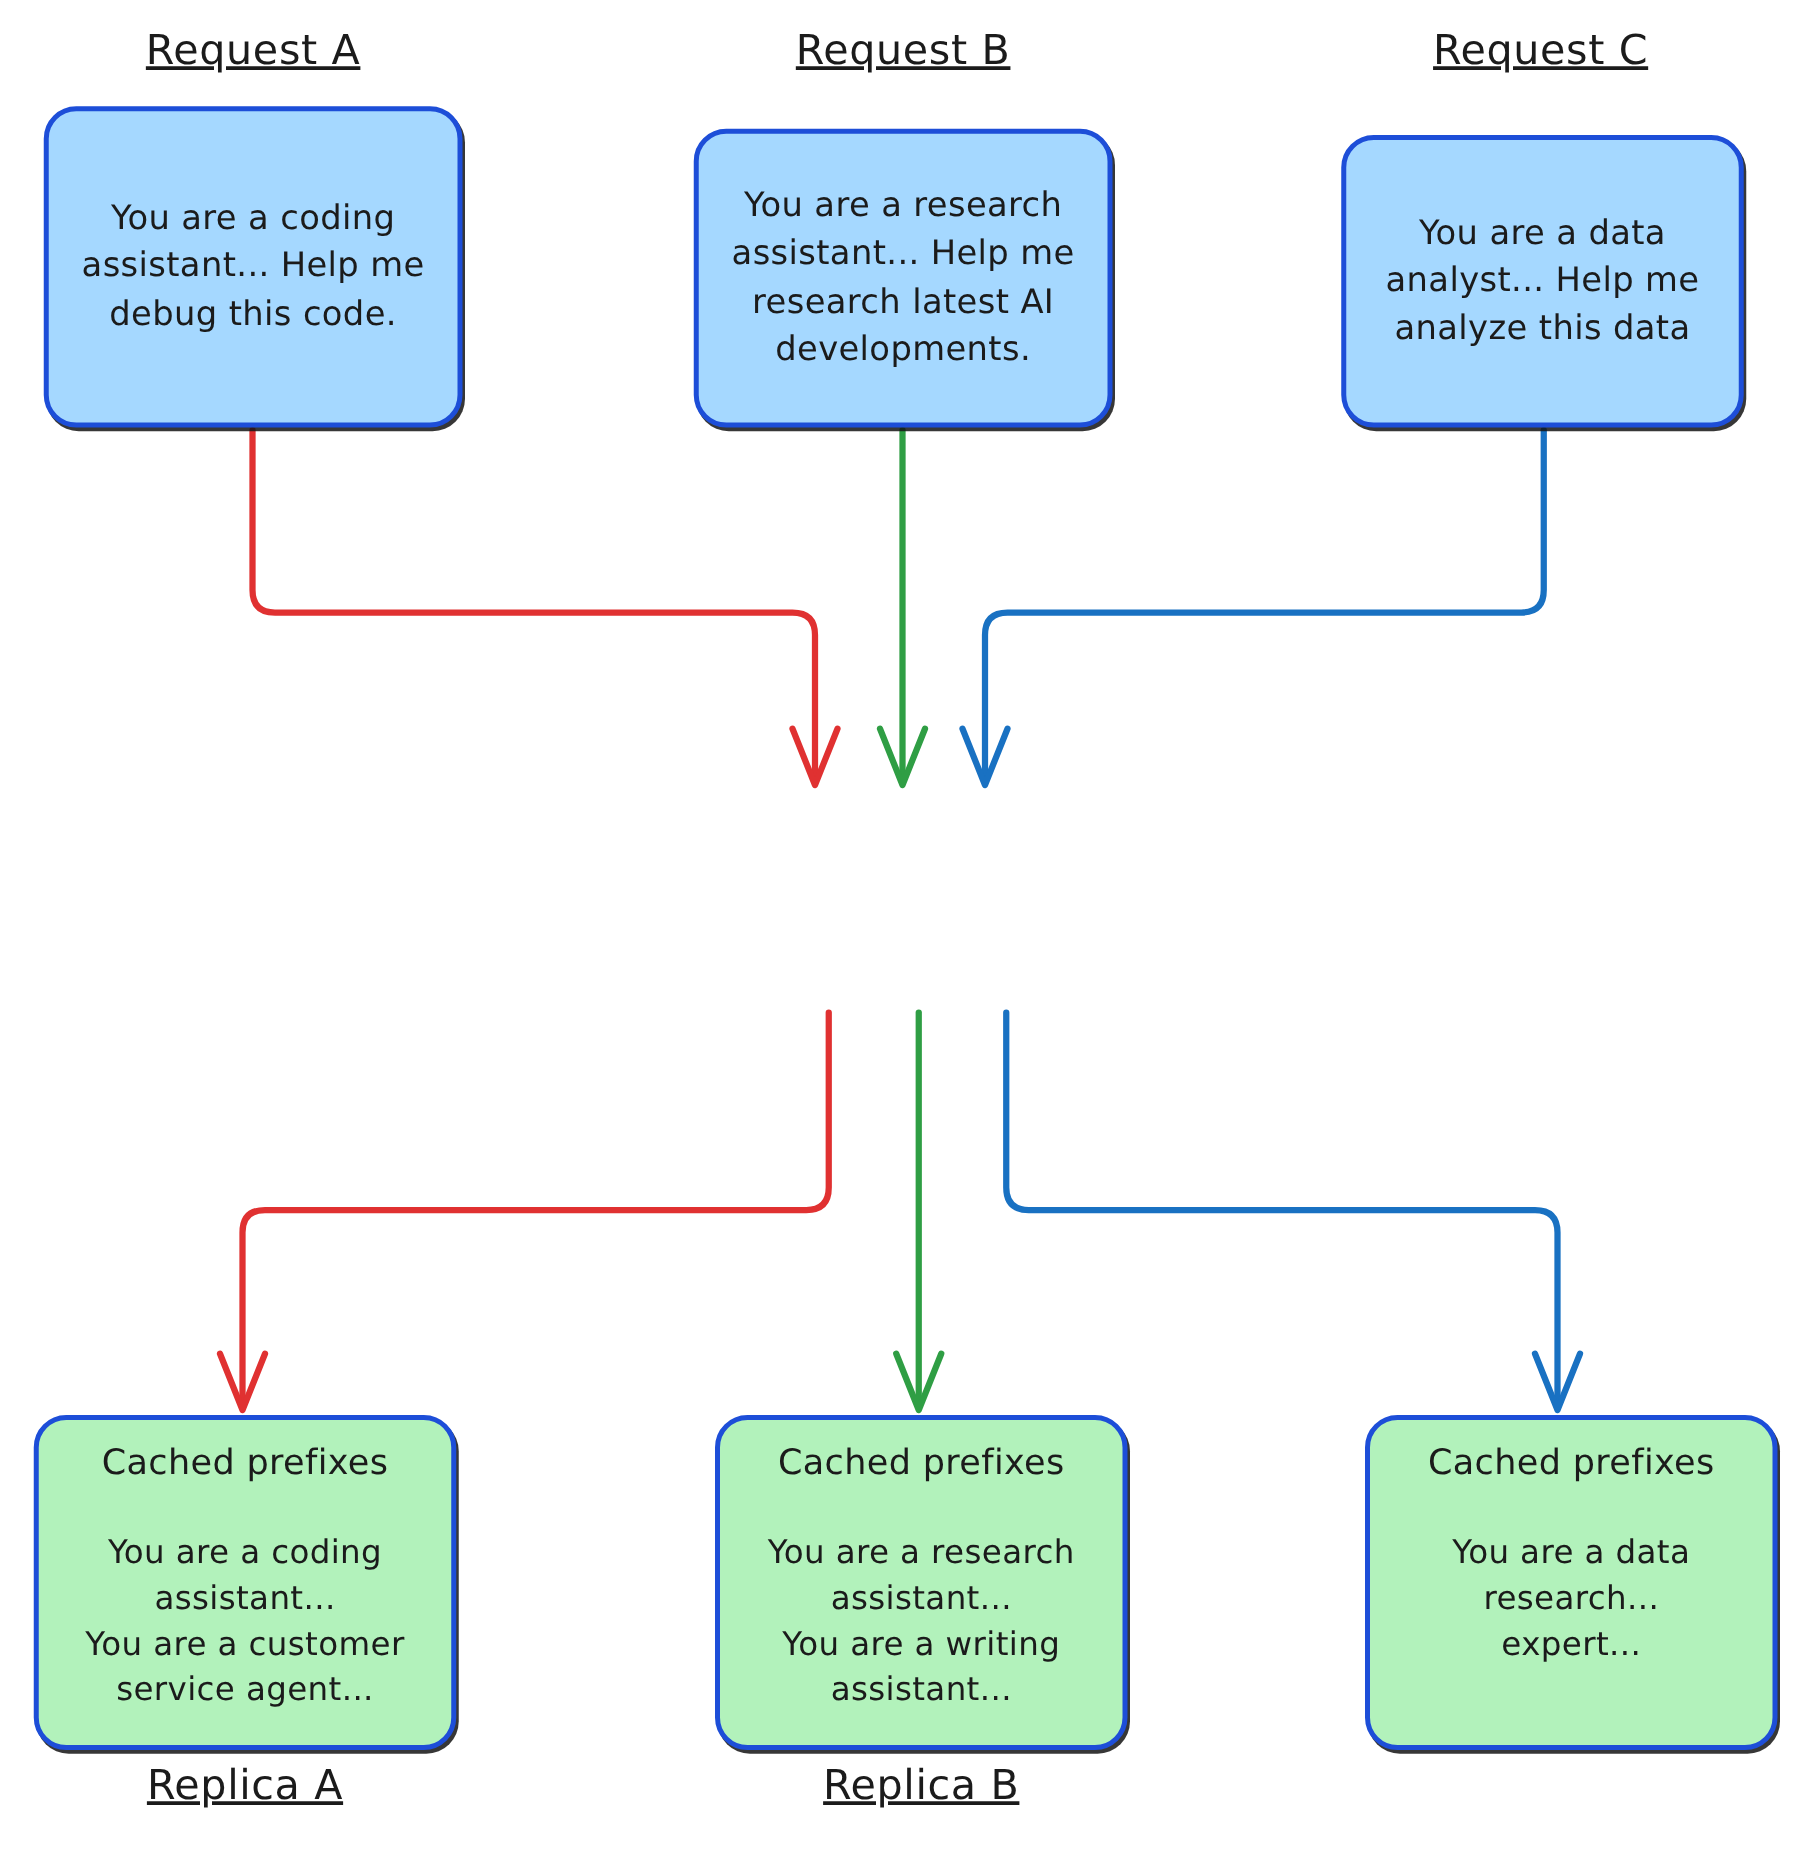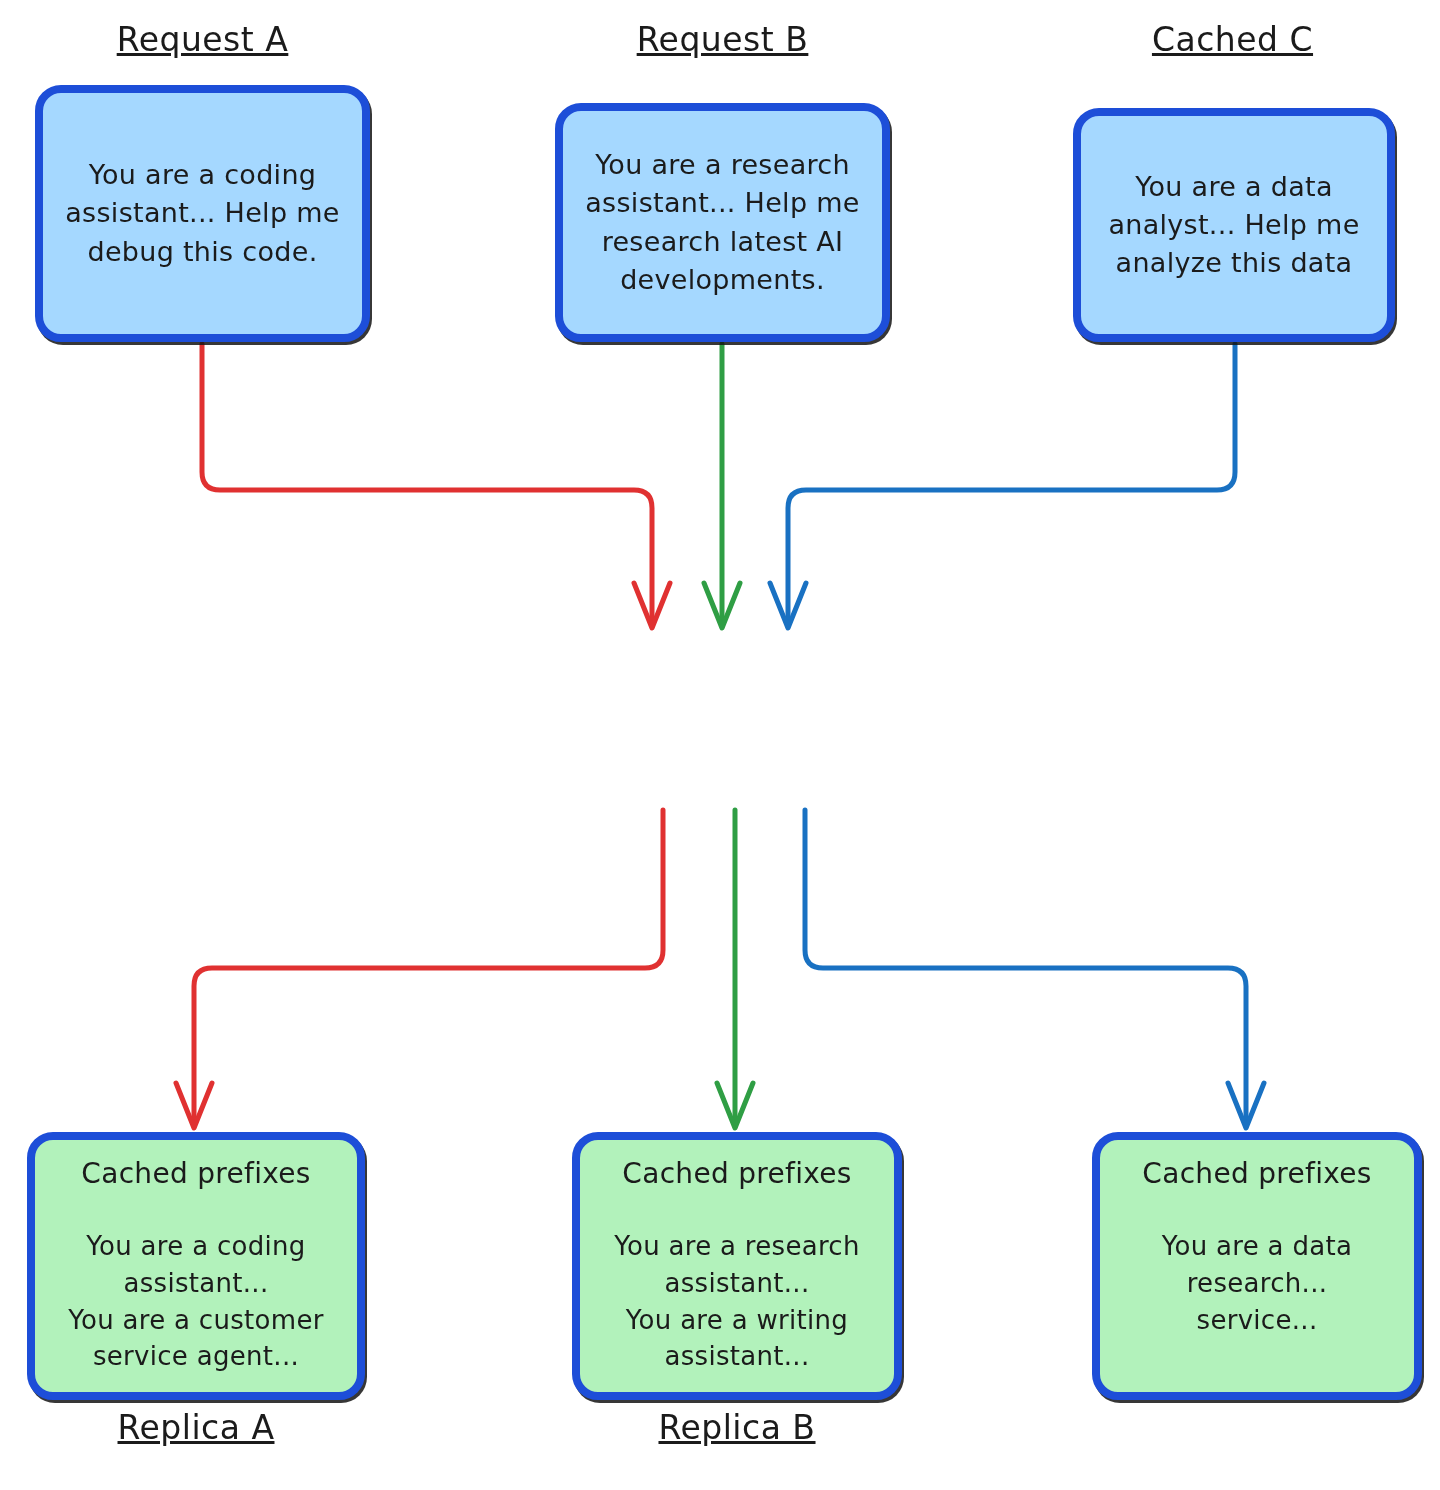--- a/index.html
+++ b/index.html
@@ -13,21 +13,21 @@
     width: 1440px;
     height: 1490px;
     background: #ffffff;
     overflow: hidden;
     font-family: "DejaVu Sans", sans-serif;
   }
   
   .node {
     position: absolute;
     box-sizing: border-box;
-    border: 8px solid #1d4ed8;
+    border: 4px solid #1d4ed8;
     border-radius: 26px;
     display: flex;
     flex-direction: column;
     align-items: center;
     justify-content: center;
     text-align: center;
     color: #1b1b1b;
     line-height: 1.42;
     letter-spacing: 0.3px;
     box-shadow: 2px 3px 0 rgba(20,20,20,0.85);
@@ -128,21 +128,21 @@
     </g>
 
     <g>
       <path class="edge-path" stroke="#1971c2" d="M 805 810 L 805 950 Q 805 968 823 968 L 1228 968 Q 1246 968 1246 986 L 1246 1126"></path>
       <path class="edge-head" stroke="#1971c2" d="M 1228 1083 L 1246 1128 L 1264 1083"></path>
     </g>
   </svg>
 
   <div class="caption" style="left:35px; top:20px; width:335px;">Request A</div>
   <div class="caption" style="left:555px; top:20px; width:335px;">Request B</div>
-  <div class="caption" style="left:1070px; top:20px; width:325px;">Cached C</div>
+  <div class="caption" style="left:1070px; top:20px; width:325px;">Request C</div>
 
   <div class="node request" style="left:35px; top:85px; width:335px; height:257px;">
     <span class="node-line">You are a coding</span>
     <span class="node-line">assistant... Help me</span>
     <span class="node-line">debug this code.</span>
   </div>
 
   <div class="node request" style="left:555px; top:103px; width:335px; height:239px;">
     <span class="node-line">You are a research</span>
     <span class="node-line">assistant... Help me</span>
@@ -170,19 +170,19 @@
     <span class="cache-entry">You are a research</span>
     <span class="cache-entry">assistant...</span>
     <span class="cache-entry">You are a writing</span>
     <span class="cache-entry">assistant...</span>
   </div>
 
   <div class="node replica" style="left:1092px; top:1132px; width:330px; height:268px;">
     <span class="cache-title">Cached prefixes</span>
     <span class="cache-entry">You are a data</span>
     <span class="cache-entry">research...</span>
-    <span class="cache-entry">service...</span>
+    <span class="cache-entry">expert...</span>
   </div>
 
   <div class="caption" style="left:27px; top:1408px; width:338px;">Replica A</div>
   <div class="caption" style="left:572px; top:1408px; width:330px;">Replica B</div>
 
 </div>
 
 </body></html>

